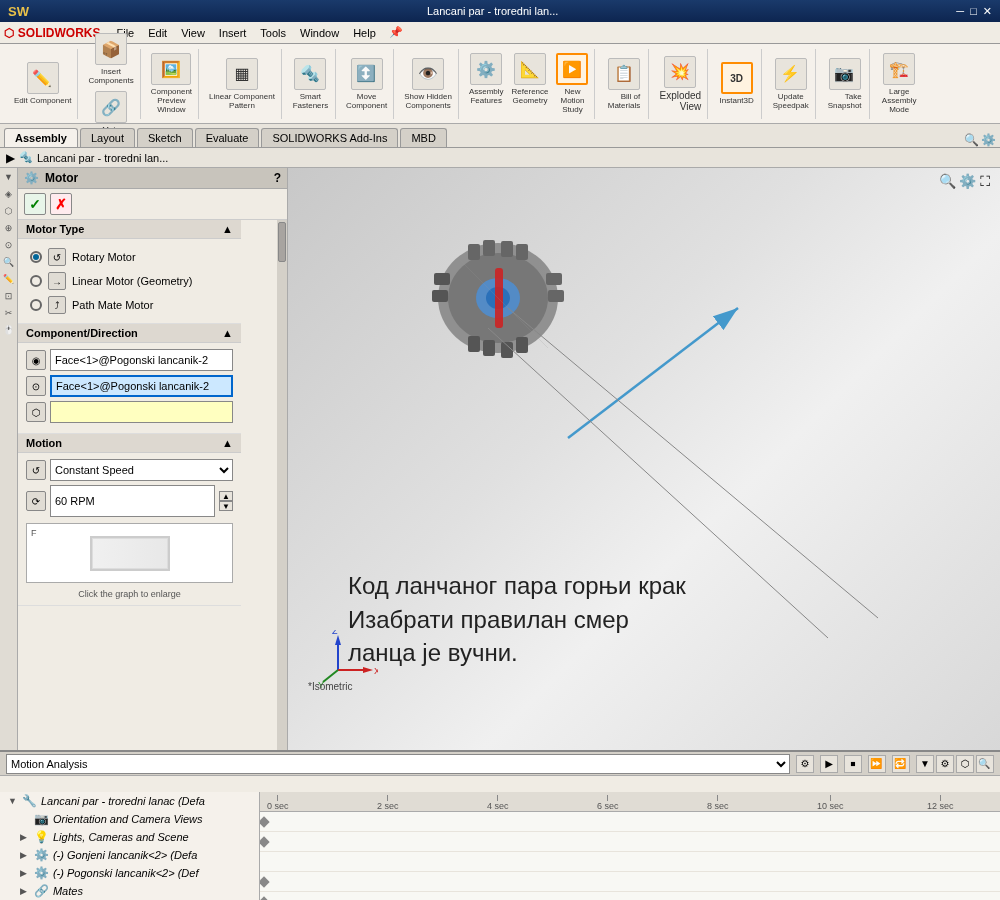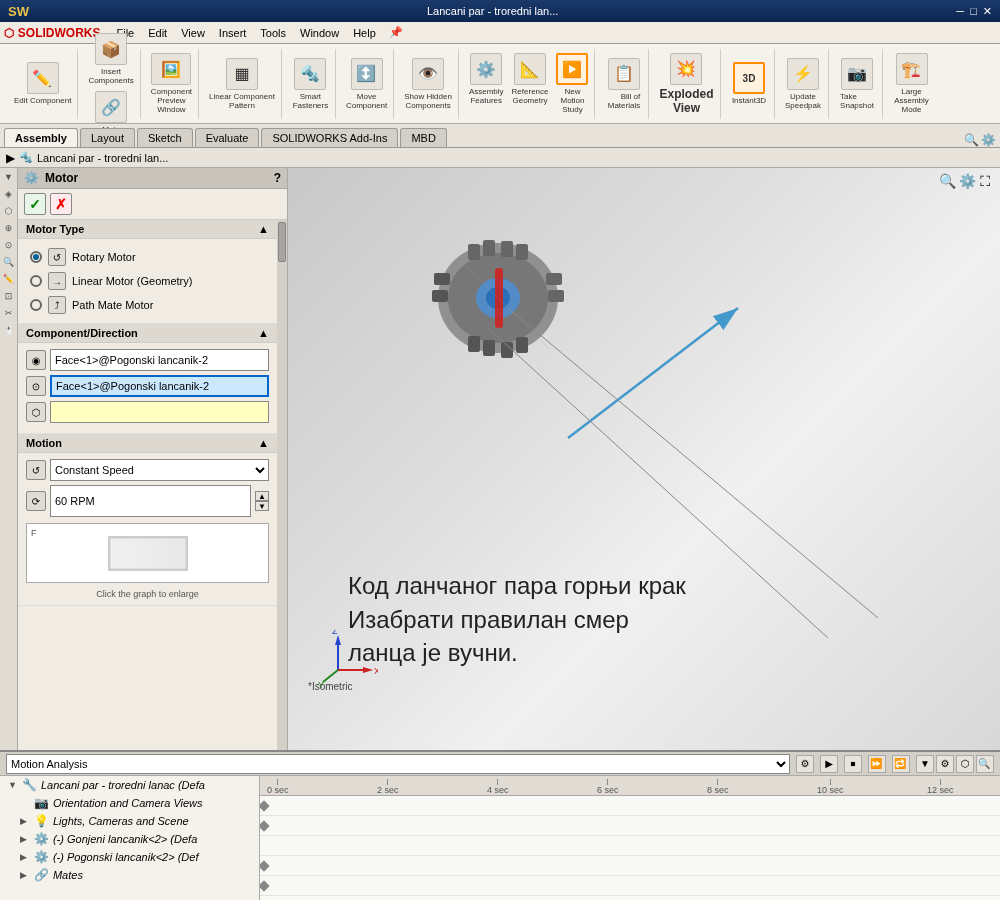--- a/index.html
+++ b/index.html
@@ -392,20 +392,21 @@
       color: #444;
     }
 
     
     #timeline-panel {
       height: 150px;
       background: #f0ece4;
       border-top: 2px solid #888;
       display: flex;
       flex-direction: column;
+      gap: 16px;
     }
     #timeline-header {
       height: 24px;
       background: #d4d0c8;
       border-bottom: 1px solid #aaa;
       display: flex;
       align-items: center;
       padding: 0 6px;
       gap: 6px;
     }
@@ -490,20 +491,21 @@
       background: #888;
       transform: rotate(45deg);
       position: absolute;
       cursor: pointer;
     }
 
     .panel-scroll {
       display: flex;
       flex: 1;
       overflow: hidden;
+      gap: 36px;
     }
     .panel-content {
       flex: 1;
       overflow-y: auto;
     }
     .panel-scrollbar {
       width: 10px;
       background: #d4d0c8;
     }
     .scrollbar-thumb {
@@ -606,39 +608,39 @@
   </div>
   <div class="toolbar-group">
     <div class="toolbar-btn">
       <div class="toolbar-icon">📋</div>
       <span style="font-size:8px;text-align:right;">Bill of<br>Materials</span>
     </div>
   </div>
   <div class="toolbar-group">
     <div class="toolbar-btn">
       <div class="toolbar-icon">💥</div>
-      <span style="font-size:12px;text-align:center;font-weight:bold;">Exploded<br>View</span>
+      <span style="font-size:10px;text-align:right;">Exploded<br>View</span>
     </div>
   </div>
   <div class="toolbar-group">
     <div class="toolbar-btn">
       <div class="toolbar-icon highlighted" style="font-size:10px;font-weight:bold;">3D</div>
       <span style="font-size:8px;">Instant3D</span>
     </div>
   </div>
   <div class="toolbar-group">
     <div class="toolbar-btn">
       <div class="toolbar-icon">⚡</div>
       <span style="font-size:8px;text-align:center;">Update<br>Speedpak</span>
     </div>
   </div>
   <div class="toolbar-group">
     <div class="toolbar-btn">
       <div class="toolbar-icon">📷</div>
-      <span style="font-size:8px;text-align:left;">Take<br>Snapshot</span>
+      <span style="font-size:8px;text-align:right;">Take<br>Snapshot</span>
     </div>
   </div>
   <div class="toolbar-group">
     <div class="toolbar-btn">
       <div class="toolbar-icon">🏗️</div>
       <span style="font-size:8px;text-align:center;">Large<br>Assembly<br>Mode</span>
     </div>
   </div>
 </div>
 

